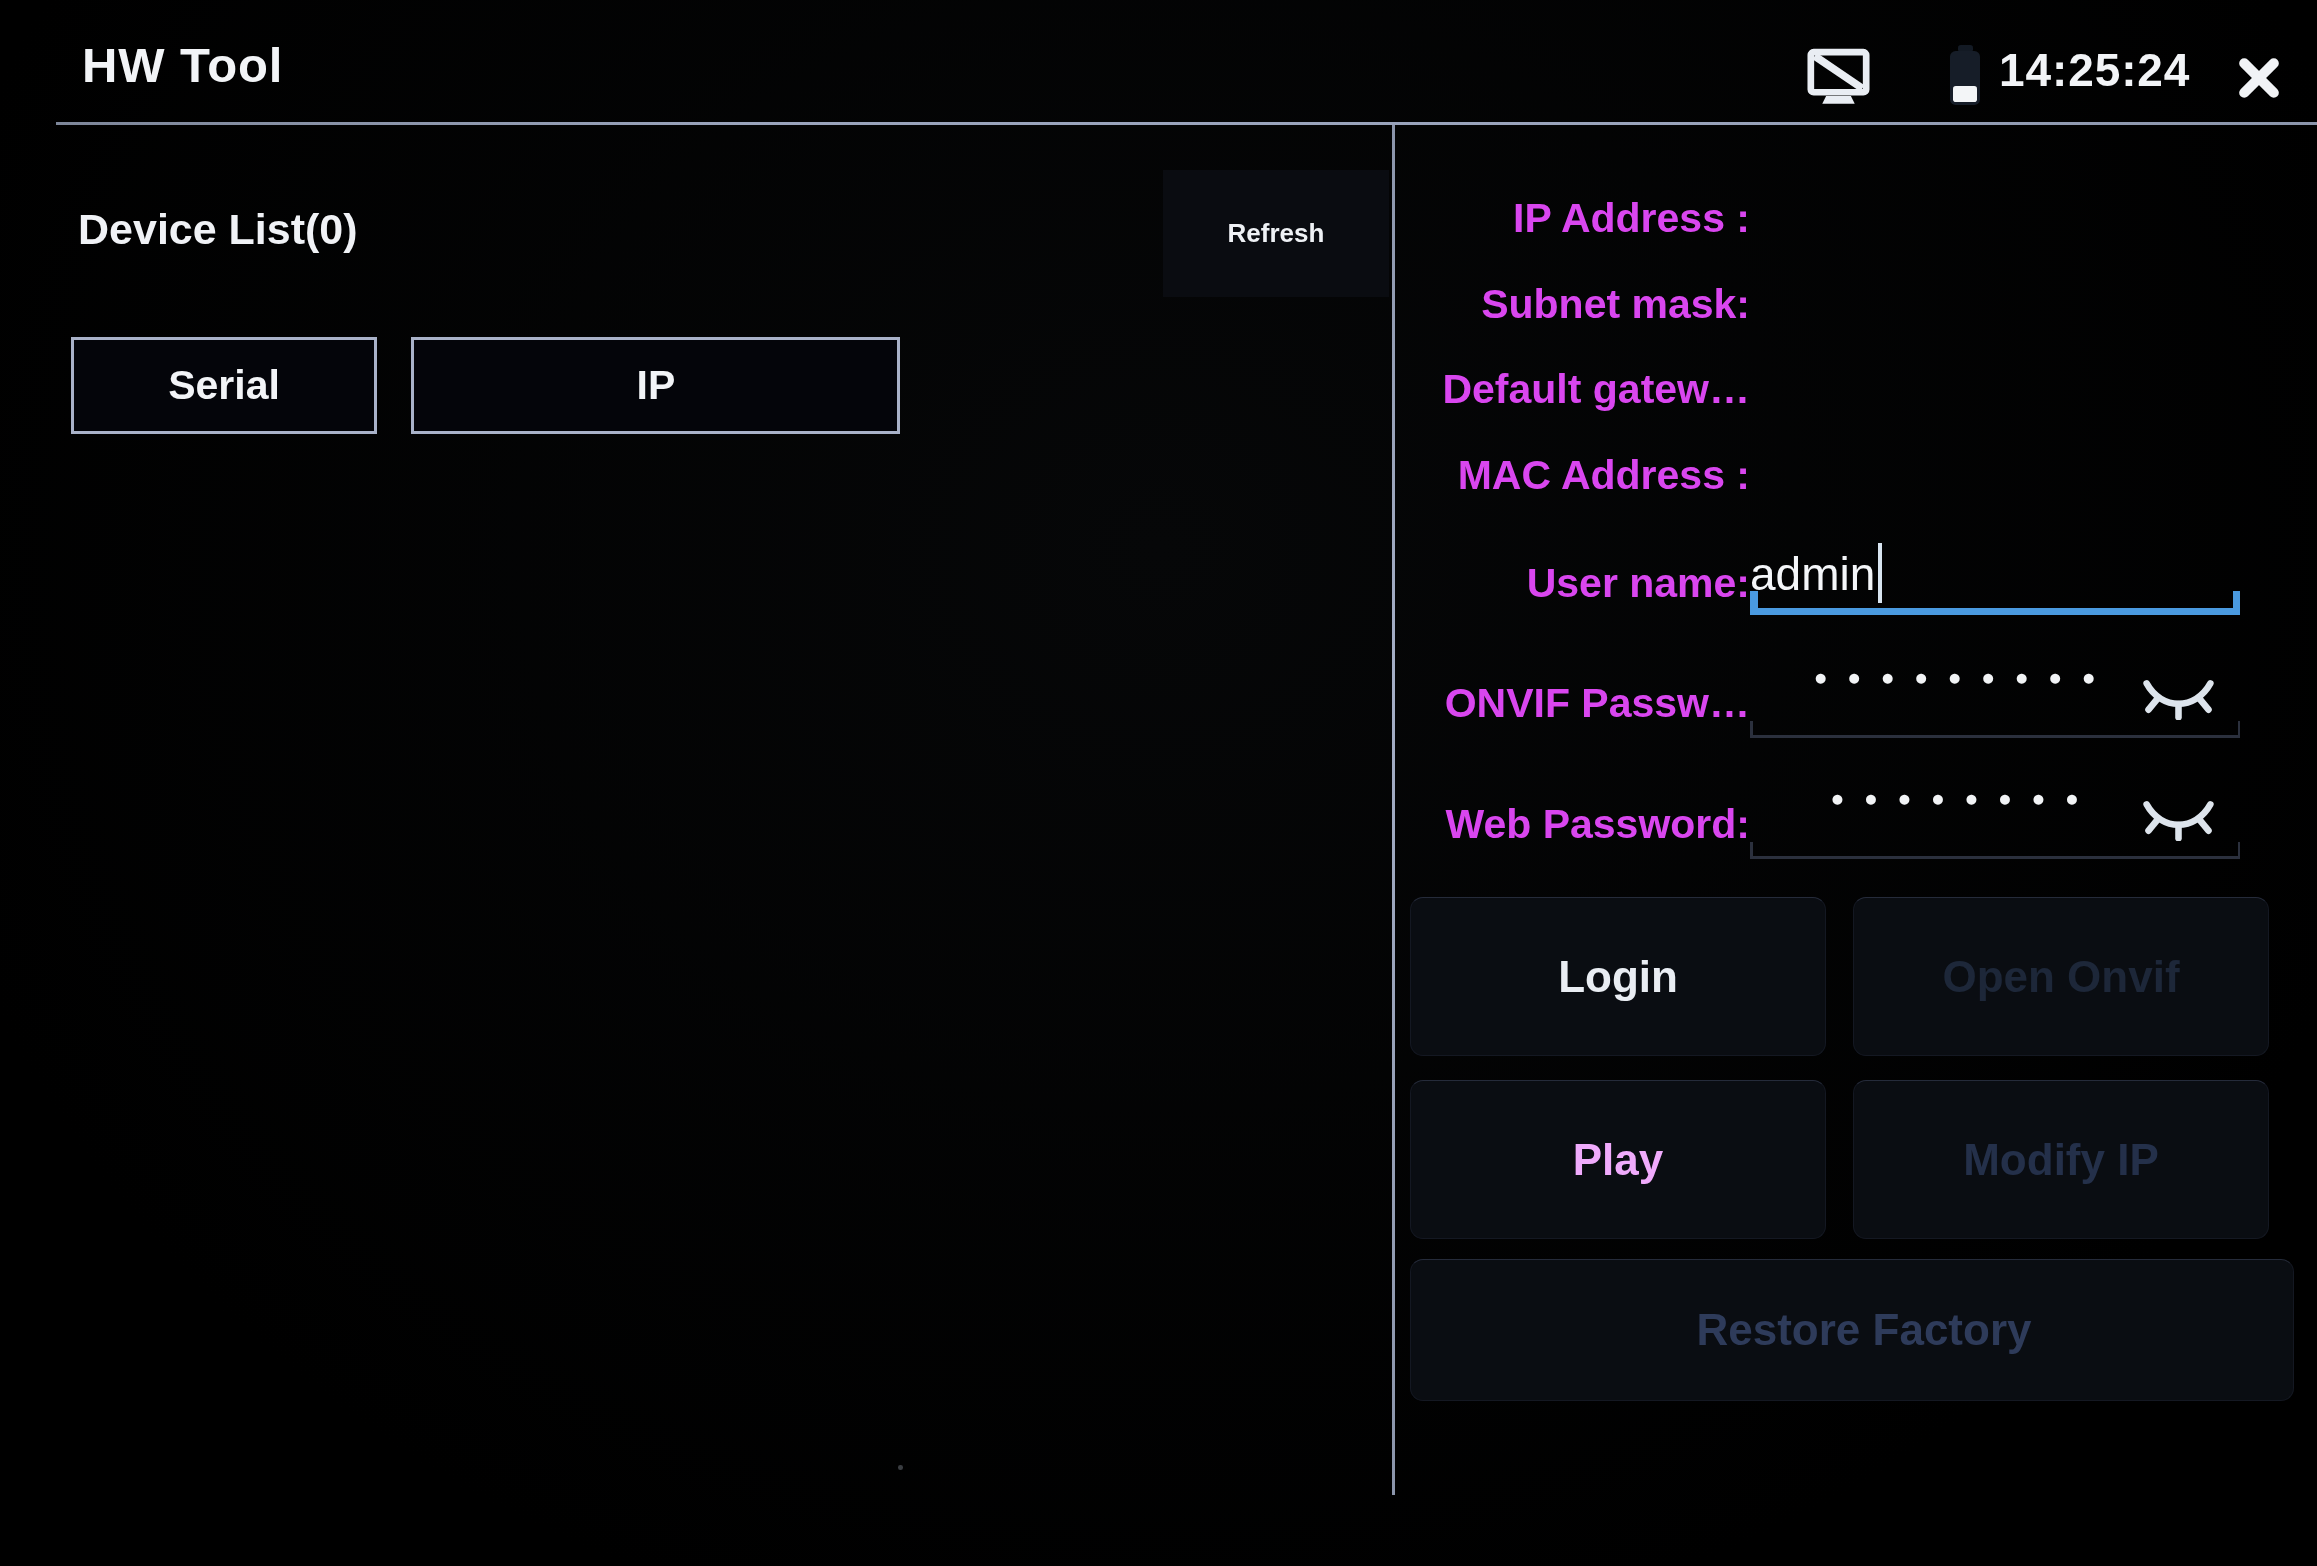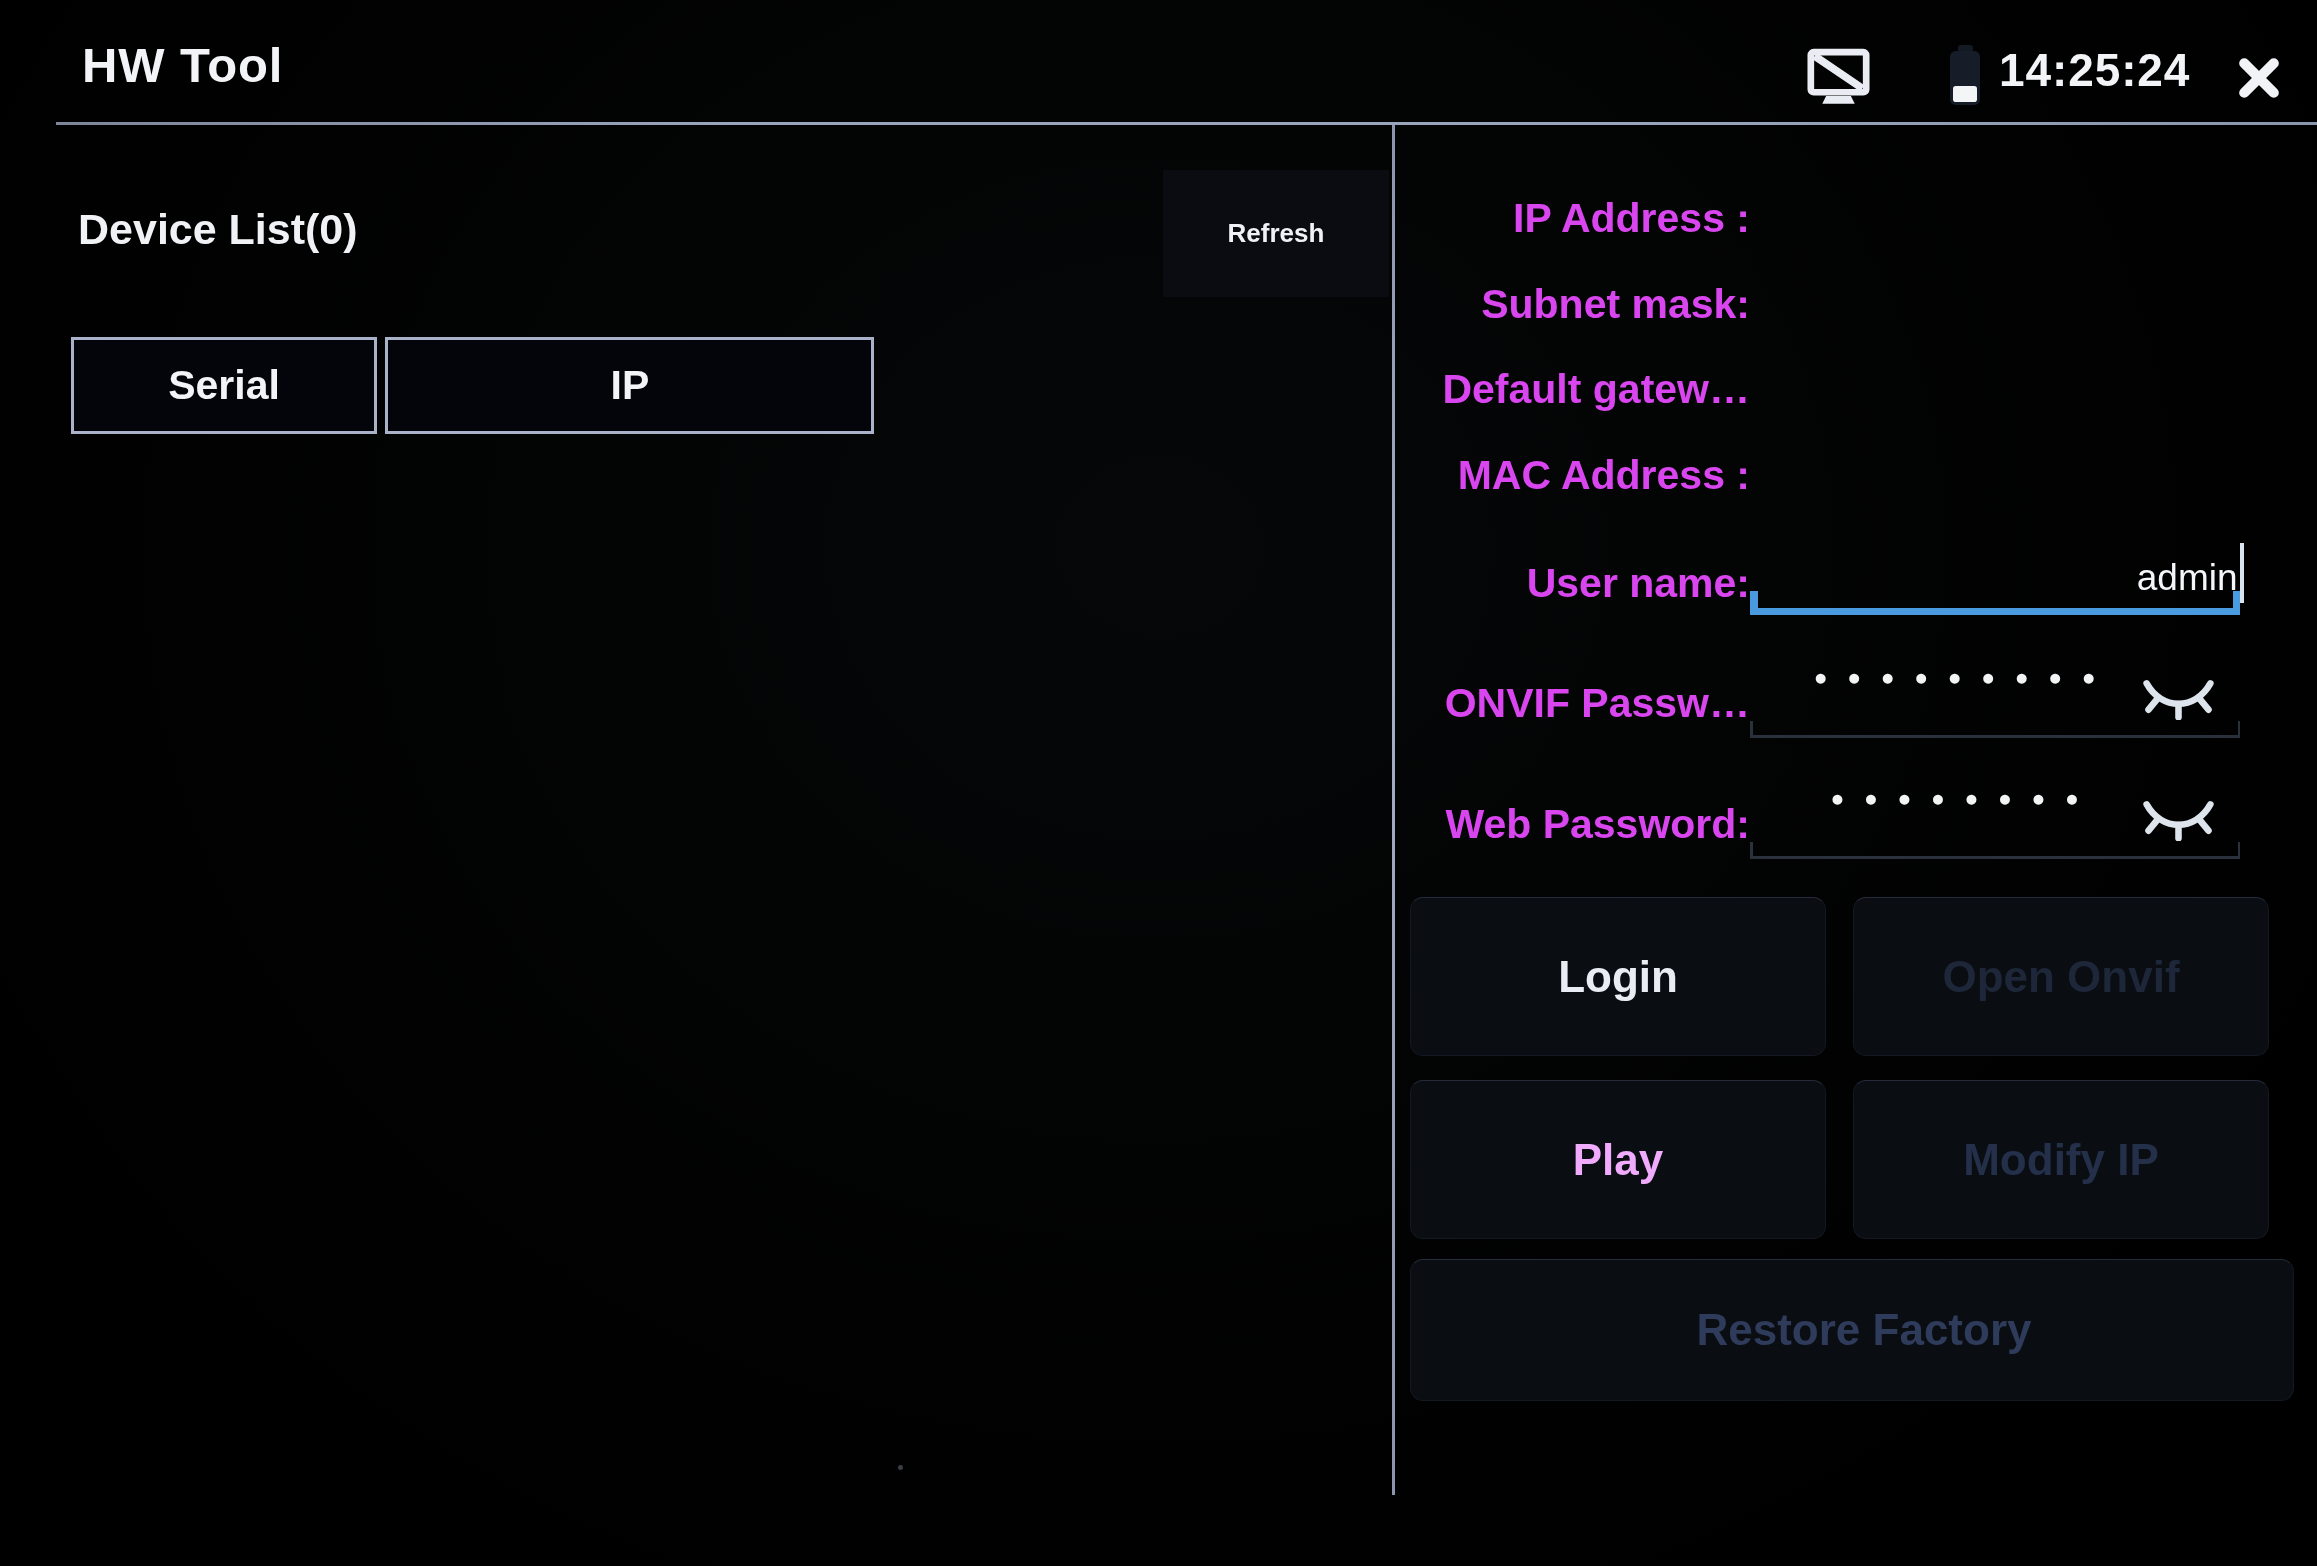--- a/index.html
+++ b/index.html
@@ -28,29 +28,29 @@
   .refresh-btn{left:1163px;top:170px;width:226px;height:127px;background:#0a0c11;border:none;
     display:flex;align-items:center;justify-content:center;cursor:pointer;}
   .refresh-btn span{font-size:26px;font-weight:600;color:#eef1f5;font-family:"Liberation Sans",sans-serif;}
 
   .table-head{left:71px;top:337px;display:flex;gap:8.4px;}
   .th{height:91px;border:3.7px solid #a9b2c9;background:#04050a;
     display:flex;align-items:center;justify-content:center;
     font-size:41px;font-weight:700;color:#f2f4f7;}
   .th.serial{width:300px;}
   .th.devtype{width:496px;}
-  .th.ip{width:483px;}
+  .th.ip{width:483px;margin-left:26px;}
   .table-body{left:71px;top:441px;width:1314px;height:1044px;background:transparent;}
   .artifact-dot{left:898px;top:1465px;width:4.7px;height:4.7px;border-radius:50%;background:#6a6f77;opacity:.55;}
 
   
   .rlabel{left:1398px;width:352px;text-align:right;font-size:41px;font-weight:600;color:#d946ef;line-height:48px;white-space:nowrap;}
 
   .field{left:1750px;width:494px;height:80px;}
-  .field .value-wrap{position:absolute;left:0;right:0;top:7.5px;text-align:right;font-size:37px;color:#f4f6f9;}
+  .field .value-wrap{position:absolute;left:0;right:0;top:7.5px;text-align:left;font-size:46px;color:#f4f6f9;}
   .cursor{display:inline-block;width:3.7px;height:60px;background:#d8e4f0;vertical-align:-13px;margin-left:2.8px;}
   .underline-blue{position:absolute;left:0;right:3.7px;bottom:0;height:7.5px;background:#4a9ae0;}
   .underline-blue::before,.underline-blue::after{content:"";position:absolute;bottom:0;width:7.5px;height:24px;background:#4a9ae0;}
   .underline-blue::before{left:0;}
   .underline-blue::after{right:0;}
   .underline-dim{position:absolute;left:0;right:3.7px;bottom:0;height:2.8px;background:#2b303d;}
   .underline-dim::before,.underline-dim::after{content:"";position:absolute;bottom:0;width:2.8px;height:17px;background:#2b303d;}
   .underline-dim::before{left:0;}
   .underline-dim::after{right:0;}
 

